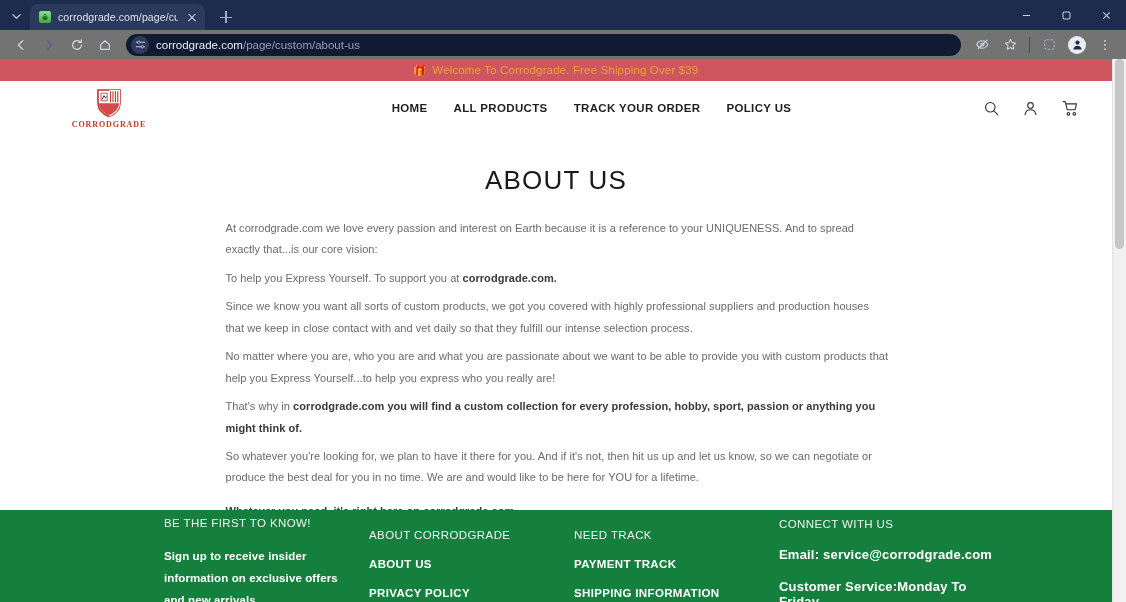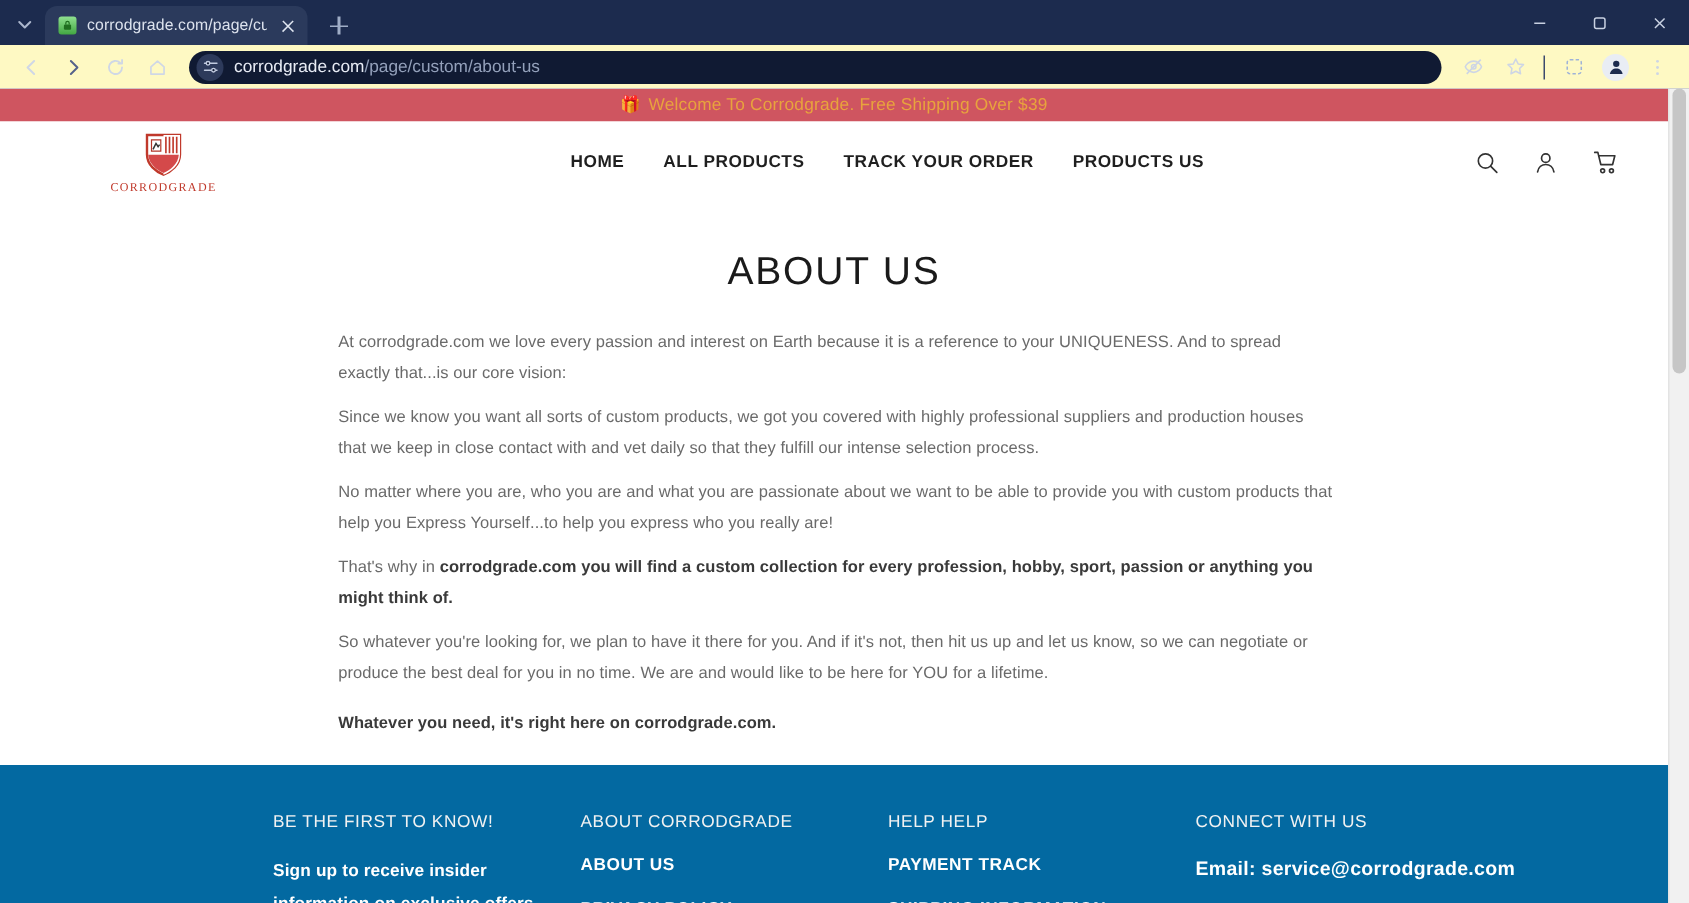--- a/index.html
+++ b/index.html
@@ -49,21 +49,21 @@
   .newtab::before, .newtab::after {
     content:''; position:absolute; background:#9fadc6;
   }
   .newtab::before { left:7px; top:12.5px; width:12px; height:1.4px; }
   .newtab::after { left:12.3px; top:7px; width:1.4px; height:12px; }
 
   .winbtns { position:absolute; right:0; top:0; height:30px; display:flex; align-items:center; }
   .winbtn { width: 40px; height:30px; display:flex;align-items:center;justify-content:center; color:#c8d1e2; }
 
   .toolbar {
-    height: 29px; background:#fef9c3; display:flex; align-items:center;
+    height: 29px; background:#737373; display:flex; align-items:center;
     padding: 0 8px; gap: 2px; flex: 0 0 29px;
   }
   .navbtn { width:26px; height:26px; display:flex; align-items:center; justify-content:center; color:#cfd7e6; }
   .navbtn.dim { color:#55628a; }
   .omnibox {
     flex: 1 1 auto; height: 22px; background:#101a33; border-radius: 11px;
     display:flex; align-items:center; padding: 0 10px 0 5px; gap:7px; margin: 0 6px;
     min-width: 0;
   }
   .omni-icon {
@@ -108,21 +108,21 @@
   .site-header {
     height: 54px; background:#fff; display:flex; align-items:center;
     padding: 0 28px 0 0; position:relative;
   }
   .logo-wrap {
     width: 200px; display:flex; flex-direction:column; align-items:center; gap:2px;
     padding-left: 18px;
   }
   .crest { width: 26px; height: 30px; position:relative; }
   .logo-word {
-    font-size: 8px; letter-spacing: .9px; color:#c0392b; font-weight:400;
+    font-size: 8px; letter-spacing: .9px; color:#c0392b; font-weight:700;
     font-family:"Liberation Serif", serif;
   }
   .mainnav { flex:1 1 auto; display:flex; align-items:center; justify-content:center; gap:26px; }
   .navlink {
     font-size: 11.5px; font-weight:700; letter-spacing:.35px; color:#1f1f1f;
     white-space:nowrap;
   }
   .header-icons { display:flex; align-items:center; gap:22px; padding-right:4px; }
   .hicon { color:#333; display:flex; align-items:center; justify-content:center; }
 
@@ -138,22 +138,22 @@
   .content p {
     font-size: 11px; line-height: 1.95; color:#6a6a6a; margin-bottom: 7px;
     letter-spacing: .05px;
   }
   .content p b { color:#3a3a3a; font-weight:700; }
   .content p.strongline { color:#3a3a3a; font-weight:700; margin-top:12px; }
 
   
   .footer {
     position:absolute; left:0; right:0; bottom:0; top:451px;
-    background:#0369a1; color:#fff;
-    display:flex; padding: 32px 0 0 18px;
+    background:#15803d; color:#fff;
+    display:flex; padding: 32px 0 0 0; align-items: center;
   }
   .fcol { padding-right: 16px; }
   .fcol.c1 { width: 205px; margin-left: 164px; }
   .fcol.c2 { width: 205px; }
   .fcol.c3 { width: 205px; }
   .fcol.c4 { width: 230px; }
   .fhead {
     font-size: 11.5px; letter-spacing:.4px; color:#f2f2f2; margin-bottom: 17px;
     font-weight:400;
   }
@@ -308,21 +308,21 @@
               <path d="M6 11.6l2-4 1.4 2.2 1-1.4" stroke="#333" stroke-width="1" fill="none"></path>
             </svg>
           </span>
           <span class="logo-word">CORRODGRADE</span>
         </div>
 
         <div class="mainnav">
           <span class="navlink">HOME</span>
           <span class="navlink">ALL PRODUCTS</span>
           <span class="navlink">TRACK YOUR ORDER</span>
-          <span class="navlink">PRODUCTS US</span>
+          <span class="navlink">POLICY US</span>
         </div>
 
         <div class="header-icons">
           <span class="hicon">
             <svg width="17" height="17" viewBox="0 0 20 20">
                 <circle cx="8.6" cy="8.6" r="5.6" stroke="#333" stroke-width="1.3" fill="none"></circle>
                 <path d="M12.8 12.8L17.5 17.5" stroke="#333" stroke-width="1.3" stroke-linecap="round"></path>
               </svg>
           </span>
           <span class="hicon">
@@ -338,20 +338,21 @@
                 <circle cx="15.4" cy="17.2" r="1.5" stroke="#333" stroke-width="1.3" fill="none"></circle>
               </svg>
           </span>
         </div>
       </div>
 
       <div class="main">
         <h1 class="page-title">ABOUT US</h1>
         <div class="content">
           <p>At corrodgrade.com we love every passion and interest on Earth because it is a reference to your UNIQUENESS. And to spread exactly that...is our core vision:</p>
+          <p><span>To help you Express Yourself. To support you at </span><b>corrodgrade.com.</b></p>
           <p>Since we know you want all sorts of custom products, we got you covered with highly professional suppliers and production houses that we keep in close contact with and vet daily so that they fulfill our intense selection process.</p>
           <p>No matter where you are, who you are and what you are passionate about we want to be able to provide you with custom products that help you Express Yourself...to help you express who you really are!</p>
           <p><span>That's why in </span><b>corrodgrade.com you will find a custom collection for every profession, hobby, sport, passion or anything you might think of.</b></p>
           <p>So whatever you're looking for, we plan to have it there for you. And if it's not, then hit us up and let us know, so we can negotiate or produce the best deal for you in no time. We are and would like to be here for YOU for a lifetime.</p>
           <p class="strongline">Whatever you need, it's right here on corrodgrade.com.</p>
         </div>
       </div>
 
       <div class="footer">
         <div class="fcol c1">
@@ -360,21 +361,21 @@
 
         </div>
 
         <div class="fcol c2">
           <div class="fhead">ABOUT CORRODGRADE</div>
           <a class="flink">ABOUT US</a>
           <a class="flink">PRIVACY POLICY</a>
         </div>
 
         <div class="fcol c3">
-          <div class="fhead">HELP HELP</div>
+          <div class="fhead">NEED TRACK</div>
           <a class="flink">PAYMENT TRACK</a>
           <a class="flink">SHIPPING INFORMATION</a>
 
         </div>
 
         <div class="fcol c4">
           <div class="fhead">CONNECT WITH US</div>
           <span class="finfo">Email: service@corrodgrade.com</span>
           <span class="finfo">Customer Service:Monday To Friday,</span>
 

